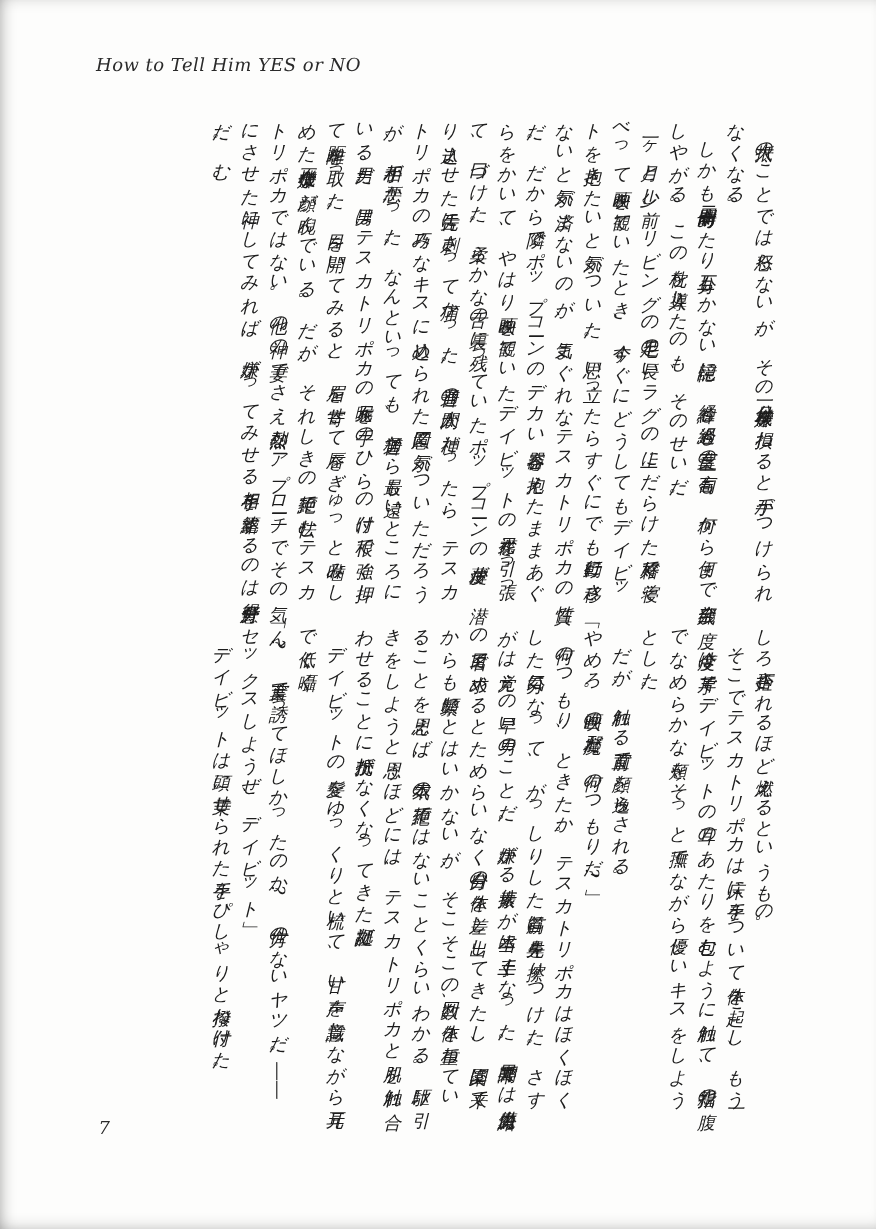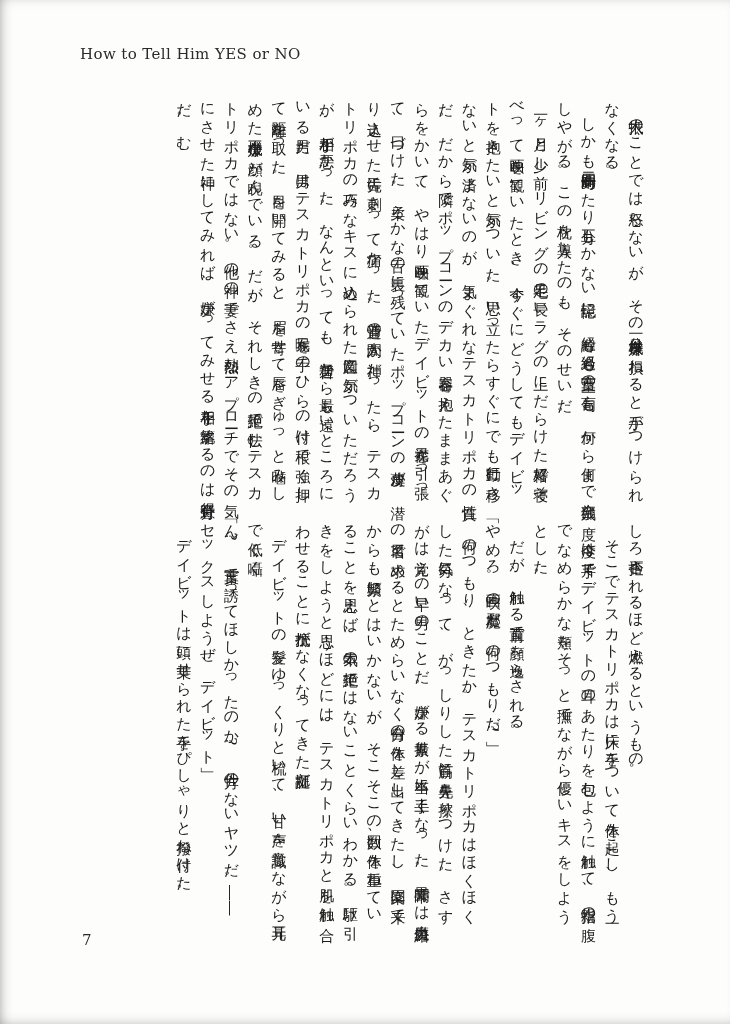--- a/index.html
+++ b/index.html
@@ -11,20 +11,21 @@
     font-family: "DejaVu Serif", "Liberation Serif", serif;
     color: #1c1c1c;
   }
   .page {
     position: absolute; inset: 0;
     background: #fdfdfc;
     box-shadow:
       inset 9px 0 12px -8px rgba(0,0,0,0.30),
       inset 0 -9px 12px -8px rgba(0,0,0,0.18),
       inset 0 9px 12px -9px rgba(0,0,0,0.10);
+    font-style: italic;
   }
   .running-header {
     position: absolute; left: 80px; top: 45px;
     font-size: 15px; letter-spacing: 0.4px; color: #2a2a2a;
     white-space: nowrap;
   }
   .vblock {
     position: absolute; right: 83px; height: 402px;
     writing-mode: vertical-rl; -webkit-writing-mode: vertical-rl;
     text-orientation: mixed;

